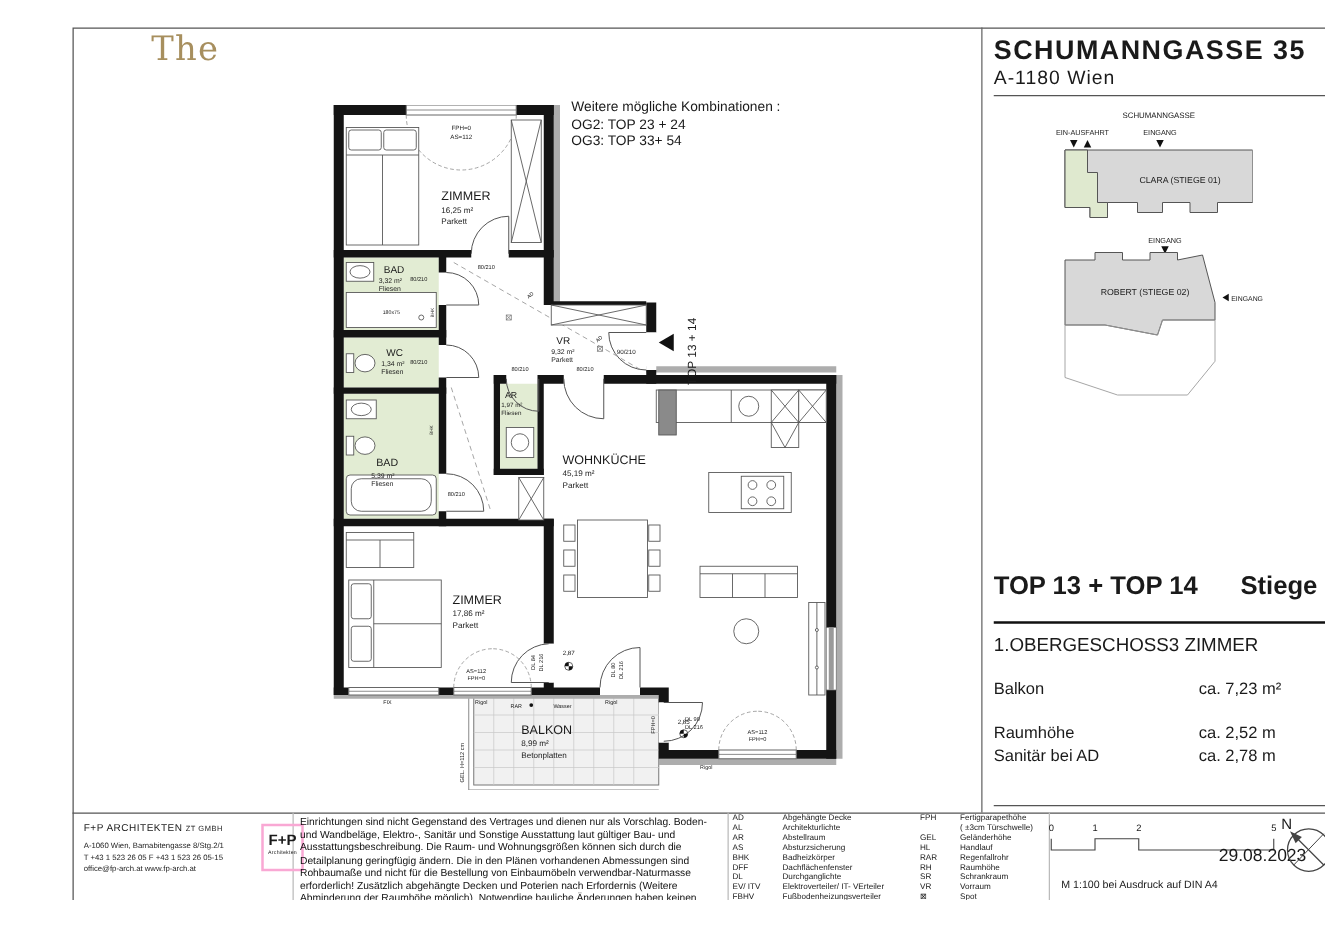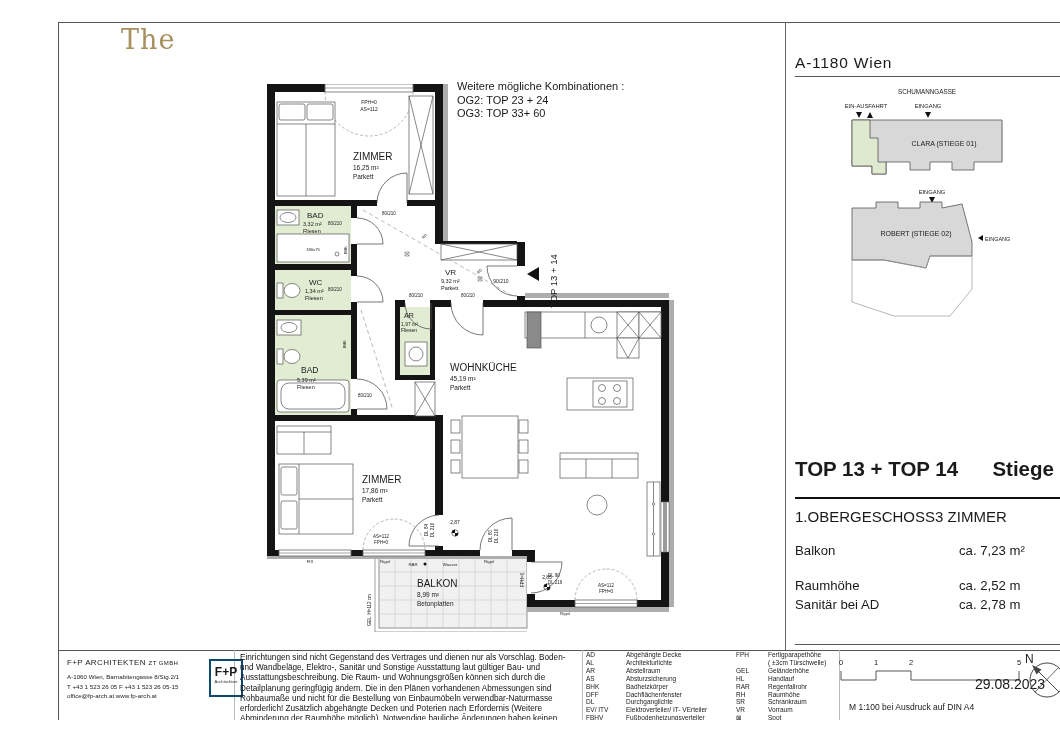--- a/index.html
+++ b/index.html
@@ -27,49 +27,50 @@
   .irow .lab{flex:1;}
   .irow .val{width:112px;}
   .mt1{margin-top:17px;} .mt2{margin-top:18px;} .mt3{margin-top:20px;} .mt4{margin-top:4px;}
   
   .band-top{position:absolute;left:21px;top:650px;width:1017px;border-top:1px solid #555;}
   .bsep{position:absolute;top:650px;height:72px;border-left:1px solid #bbb;}
   .arch{position:absolute;left:30px;top:658px;width:160px;}
   .arch .nm{font-size:8px;letter-spacing:.4px;}
   .arch .nm .sf{font-size:6px;}
   .arch .ln{font-size:6.2px;line-height:8.6px;margin-top:6px;color:#222;}
-  .fplogo{position:absolute;left:172px;top:659px;width:34px;height:38px;border:2px solid #0c4a6e;text-align:center;box-sizing:border-box;}
+  .fplogo{position:absolute;left:172px;top:659px;width:34px;height:38px;border:2px solid #f9a8d4;text-align:center;box-sizing:border-box;}
   .fplogo .a{font-size:12px;font-weight:bold;margin-top:4px;}
   .fplogo .b{font-size:4.2px;letter-spacing:.2px;}
   .discl{position:absolute;left:203px;top:653px;width:338px;font-size:8.2px;line-height:1.24;color:#111;}
   .legend{position:absolute;left:549px;top:651px;width:252px;font-size:6.5px;line-height:7.9px;}
   .lrow{display:flex;}
   .lrow .a1{width:40px;} .lrow .d1{width:110px;} .lrow .a2{width:32px;} .lrow .d2{flex:1;}
   .scalenote{position:absolute;left:812px;top:702px;font-size:8.5px;}
   .scaledate{position:absolute;left:938px;top:676px;font-size:14px;}
   svg text{font-family:"Liberation Sans",sans-serif;fill:#1a1a1a;}
 </style>
 </head>
 <body>
 
 <div class="page">
   <div class="frame"></div>
 
   <div class="logo">
     <div class="l1">The</div>
   </div>
 
+  <div class="hdr-title">SCHUMANNGASSE 35</div>
   <div class="hdr-sub">A-1180 Wien</div>
   <div class="hdr-rule"></div>
   <div class="vdiv"></div>
 
   <div class="combos">
     <div>Weitere mögliche Kombinationen :</div>
     <div>OG2: TOP 23 + 24</div>
-    <div>OG3: TOP 33+ 60</div>
+    <div>OG3: TOP 33+ 54</div>
   </div>
 
   <svg class="abs" style="left:795px;top:84px" width="240" height="255" viewBox="0 0 240 255">
     <text x="95" y="10" font-size="6.3" text-anchor="middle">SCHUMANNGASSE</text>
     <text x="34" y="24" font-size="5.8" text-anchor="middle">EIN-AUSFAHRT</text>
     <polygon points="24,28 30,28 27,34" fill="#111"></polygon>
     <polygon points="35,34 41,34 38,28" fill="#111"></polygon>
     <text x="96" y="24" font-size="5.8" text-anchor="middle">EINGANG</text>
     <polygon points="93,28 99,28 96,34" fill="#111"></polygon>
     <polygon fill="#d8d8d8" stroke="#555" stroke-width="0.8" points="20,36 170,36 170,78 142,78 142,86 120,86 120,78 98,78 98,86 78,86 78,78 54,78 54,90 40,90 40,82 20,82"></polygon>

